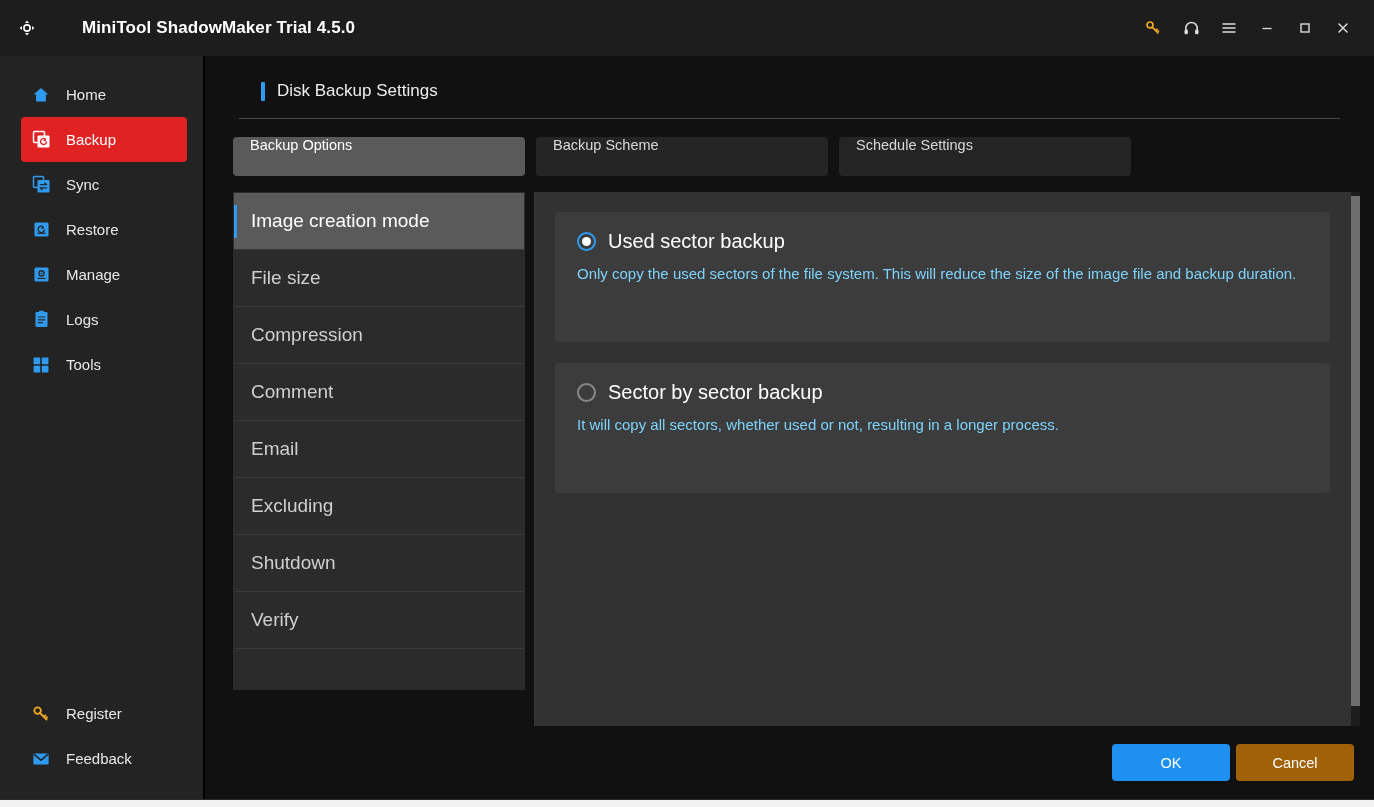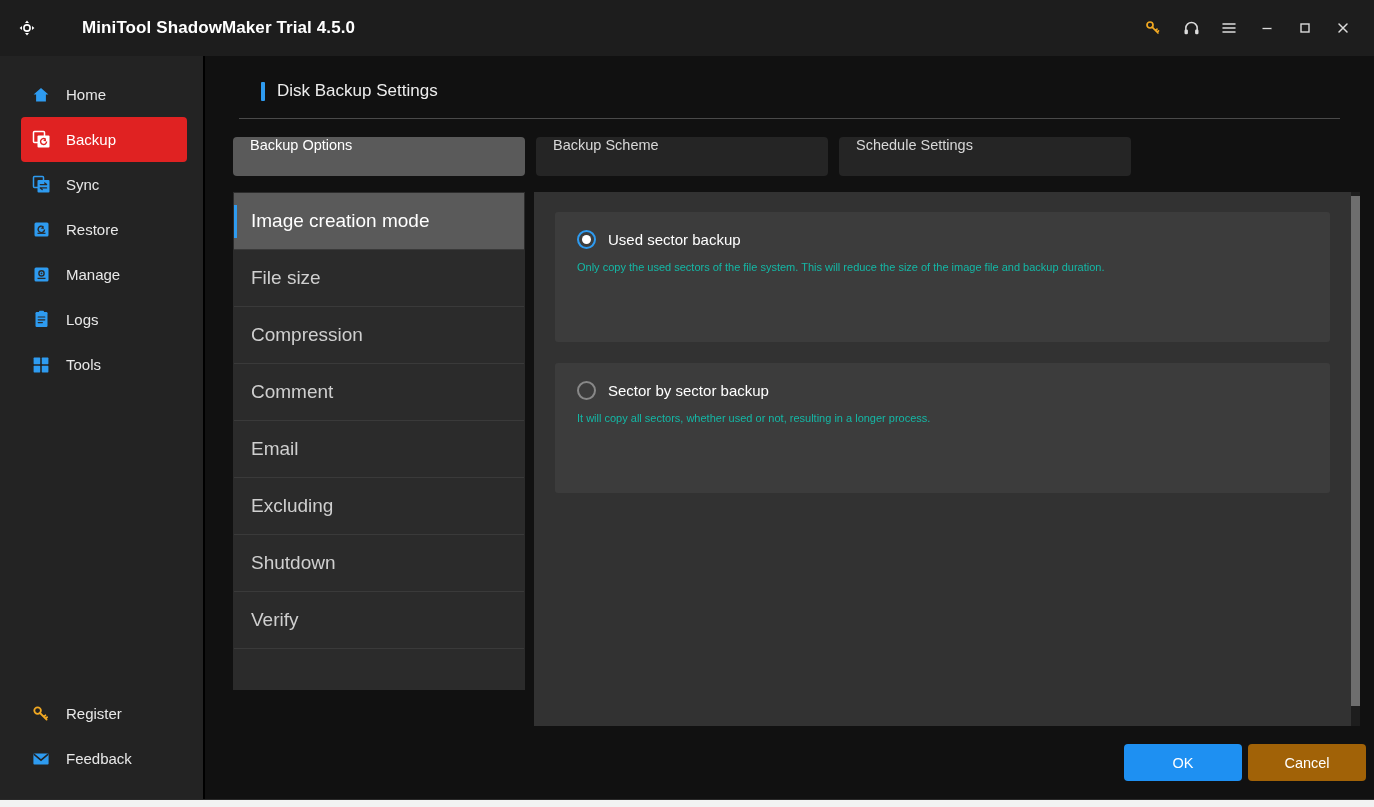--- a/index.html
+++ b/index.html
@@ -160,43 +160,43 @@
   .radio-row { display: flex; align-items: center; }
   .radio-outer {
     width: 19px; height: 19px; border-radius: 50%;
     border: 2px solid #888888;
     display: inline-flex; align-items: center; justify-content: center;
     margin-right: 12px; flex: 0 0 auto;
   }
   .radio-outer.checked { border-color: #2e9bf0; }
   .radio-inner { width: 9px; height: 9px; border-radius: 50%; background: transparent; }
   .radio-outer.checked .radio-inner { background: #ffffff; }
-  .radio-label { color: #ffffff; font-size: 15px; }
+  .radio-label { color: #ffffff; font-size: 20px; }
   .radio-desc {
-    color: #14b8a6; font-size: 11px;
+    color: #7dd3fc; font-size: 15px;
     margin-top: 11px; margin-left: 0;
     line-height: 1.35;
   }
 
   .vscroll {
     position: absolute; right: 0; top: 0;
     width: 9px; height: 100%;
     background: #1d1d1d;
   }
   .vthumb {
     position: absolute; left: 0; top: 4px;
     width: 9px; height: 510px;
     background: #6e6e6e;
   }
 
   
   .footer {
     height: 73px; min-height: 73px;
     display: flex; align-items: center; justify-content: flex-end;
-    padding-right: 8px; gap: 6px;
+    padding-right: 20px; gap: 6px;
     background: #111111;
   }
   .btn {
     height: 37px; width: 118px;
     border-radius: 4px; border: none;
     font-size: 14.5px; font-family: inherit;
     display: inline-flex; align-items: center; justify-content: center;
   }
   .btn-ok { background: #1e90f2; color: #ffffff; }
   .btn-cancel { background: #a16207; color: #ffffff; }

